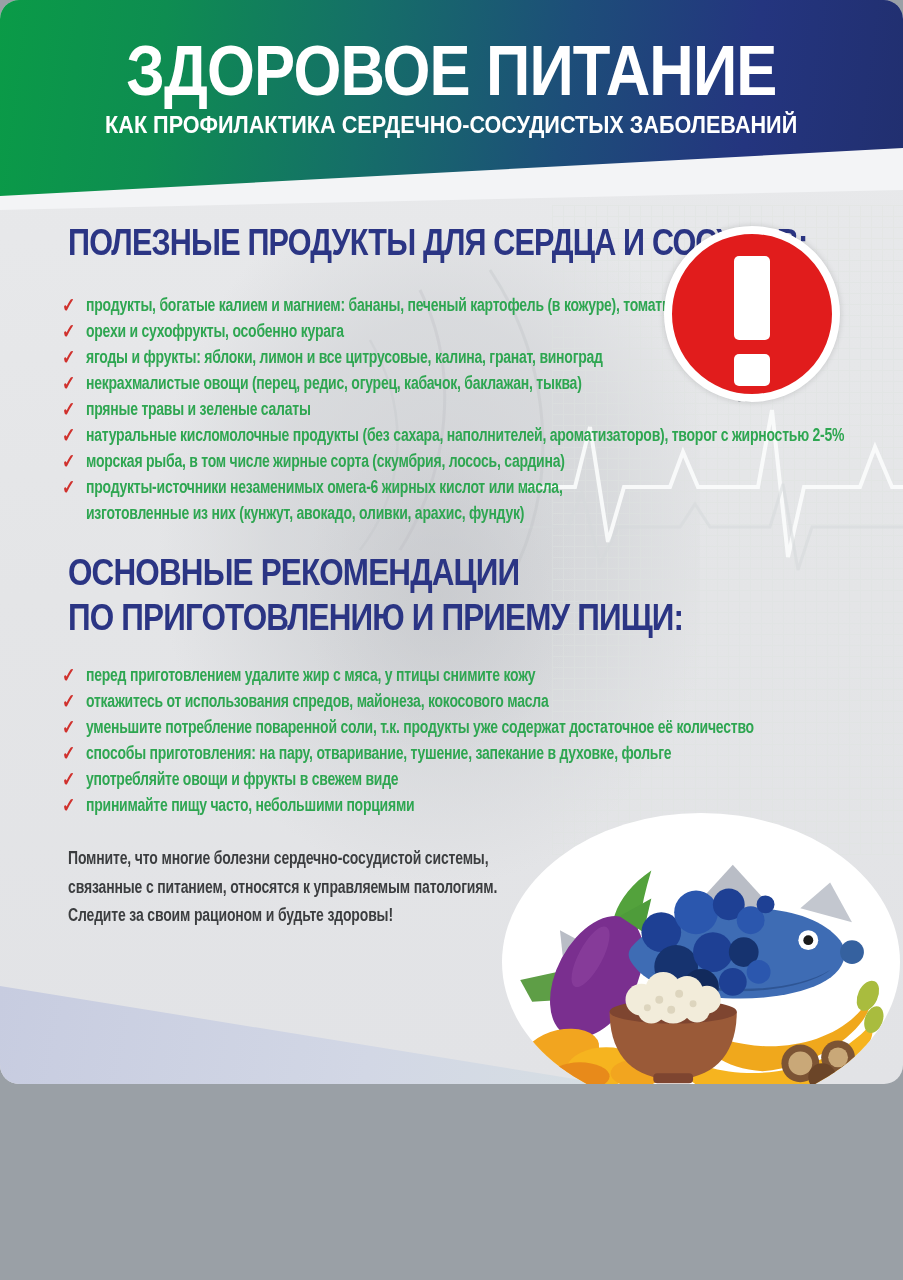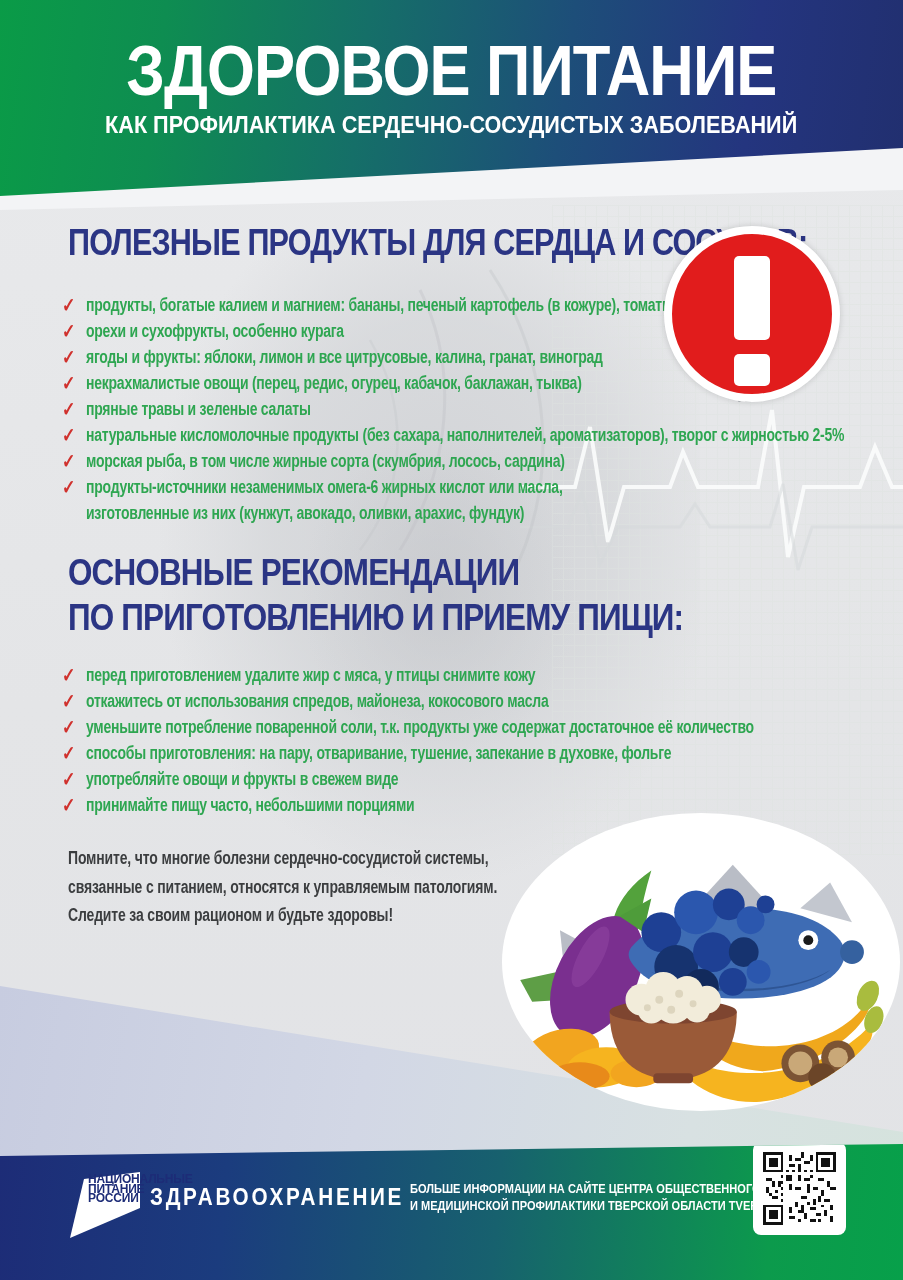--- a/index.html
+++ b/index.html
@@ -1,19 +1,20 @@
 <!DOCTYPE html>
 <html><head>
 <meta charset="utf-8">
 <style>
   html,body{margin:0;padding:0;background:#9aa0a6;}
   #poster{
-    position:relative;width:903px;height:1280px;overflow:hidden;
+    position:relative;width:903px;height:1084px;overflow:hidden;
     background:linear-gradient(180deg,#e9eaec 0%,#e4e5e7 55%,#e2e3e6 100%);
     font-family:"Liberation Sans",sans-serif;
+    border-radius:19px;
   }
   
   .heart-soft{position:absolute;left:160px;top:240px;width:540px;height:640px;
     background:radial-gradient(ellipse at 52% 45%,#c9cbcf 0%,#d3d5d8 42%,rgba(228,229,231,0) 72%);
     opacity:.7;}
   .heart-soft2{position:absolute;left:300px;top:430px;width:280px;height:330px;
     background:radial-gradient(ellipse at 50% 50%,#c2c4c8 0%,rgba(210,212,215,0) 70%);
     opacity:.55;}
   .bg-grid{position:absolute;left:552px;top:205px;width:351px;height:650px;opacity:.45;
     background-image:repeating-linear-gradient(0deg,#dfe4e1 0,#dfe4e1 1px,transparent 1px,transparent 11px),

